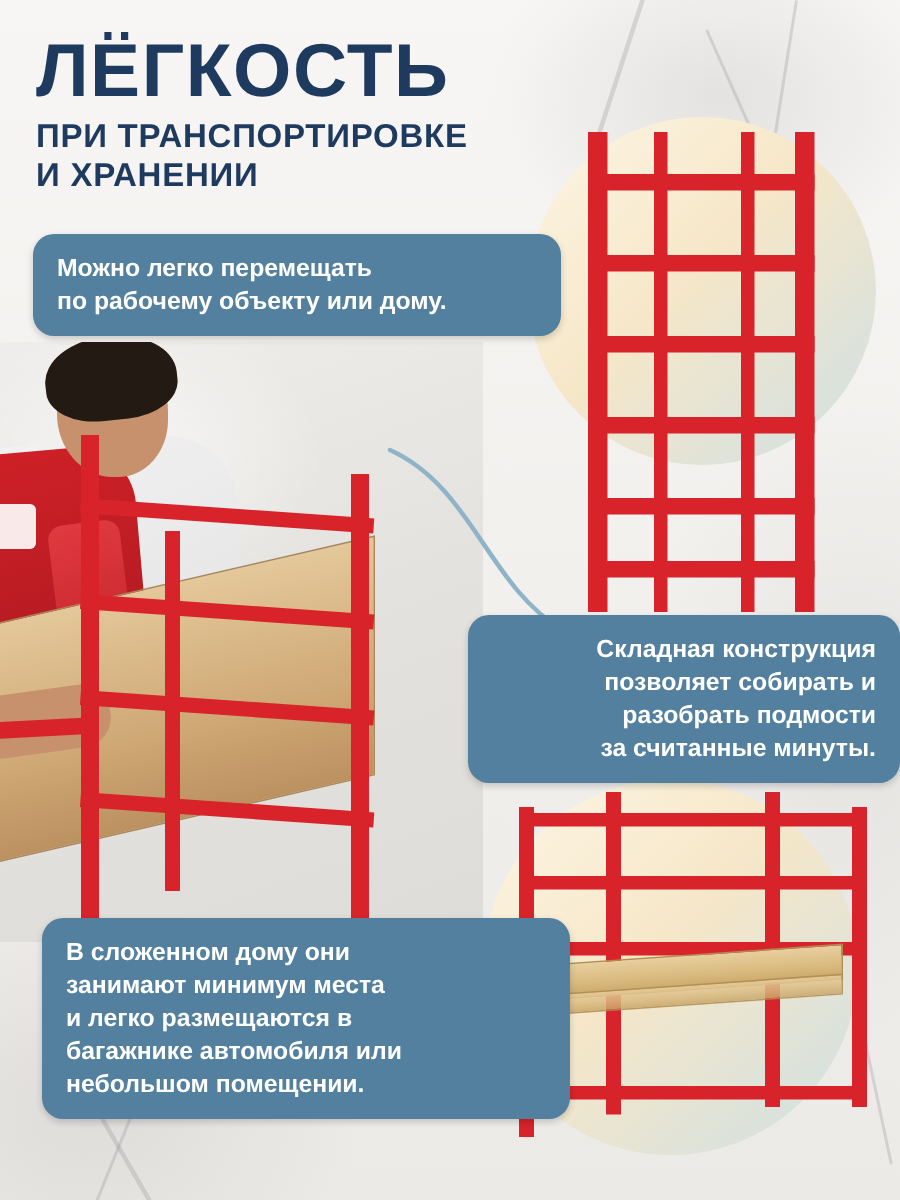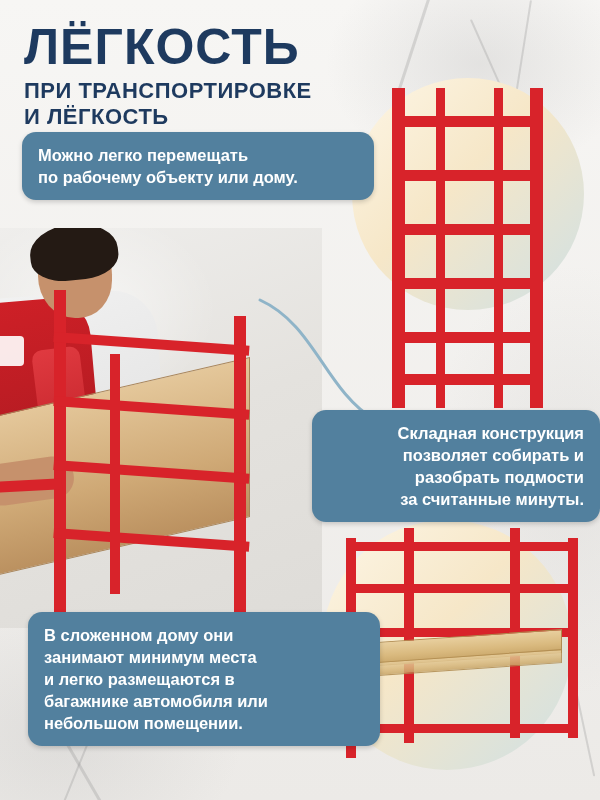--- a/index.html
+++ b/index.html
@@ -63,21 +63,21 @@
     background: #52809e;
     color: #ffffff;
     border-radius: 14px;
     padding: 12px 16px;
     font-size: 16.5px;
     line-height: 22px;
     font-weight: bold;
     box-shadow: 0 2px 5px rgba(0,0,0,0.18);
     z-index: 7;
   }
-  #callout-1 { left: 22px;  top: 132px;  width: 320px; }
+  #callout-1 { left: 22px;  top: 156px;  width: 320px; }
   #callout-2 { left: 312px; top: 410px;  width: 256px; text-align: right;}
   #callout-3 { left: 28px;  top: 612px;  width: 320px; }
 
   
   .circle-photo {
     position: absolute;
     border-radius: 50%;
     overflow: hidden;
     z-index: 4;
     background: linear-gradient(135deg,#fdf6e6 0%,#f6e7c8 45%,#cfe0e4 100%);
@@ -177,21 +177,21 @@
   <div class="branch" style="left:430px; top:-10px; width:3px; height:150px; transform:rotate(18deg);"></div>
   <div class="branch" style="left:470px; top:20px; width:2px; height:110px; transform:rotate(-24deg);"></div>
   <div class="branch" style="left:530px; top:0px; width:2px; height:90px; transform:rotate(9deg);"></div>
   <div class="branch" style="left:40px; top:700px; width:3px; height:120px; transform:rotate(-30deg);"></div>
   <div class="branch" style="left:90px; top:735px; width:2px; height:90px; transform:rotate(22deg);"></div>
   <div class="branch" style="left:560px; top:620px; width:2px; height:160px; transform:rotate(-12deg);"></div>
 
   <div class="headline-block">
     <div class="headline-main">ЛЁГКОСТЬ</div>
     <div class="headline-sub nowrap">ПРИ ТРАНСПОРТИРОВКЕ
-И ЛЁГКОСТЬ</div>
+И ХРАНЕНИИ</div>
   </div>
 
   <div class="main-photo">
     <div class="photo-bg"></div>
     <div class="person-body"></div>
     <div class="person-vest"></div>
     <div class="person-vest2"></div>
     <div class="person-logo"></div>
     <div class="person-head"></div>
     <div class="person-hair"></div>

